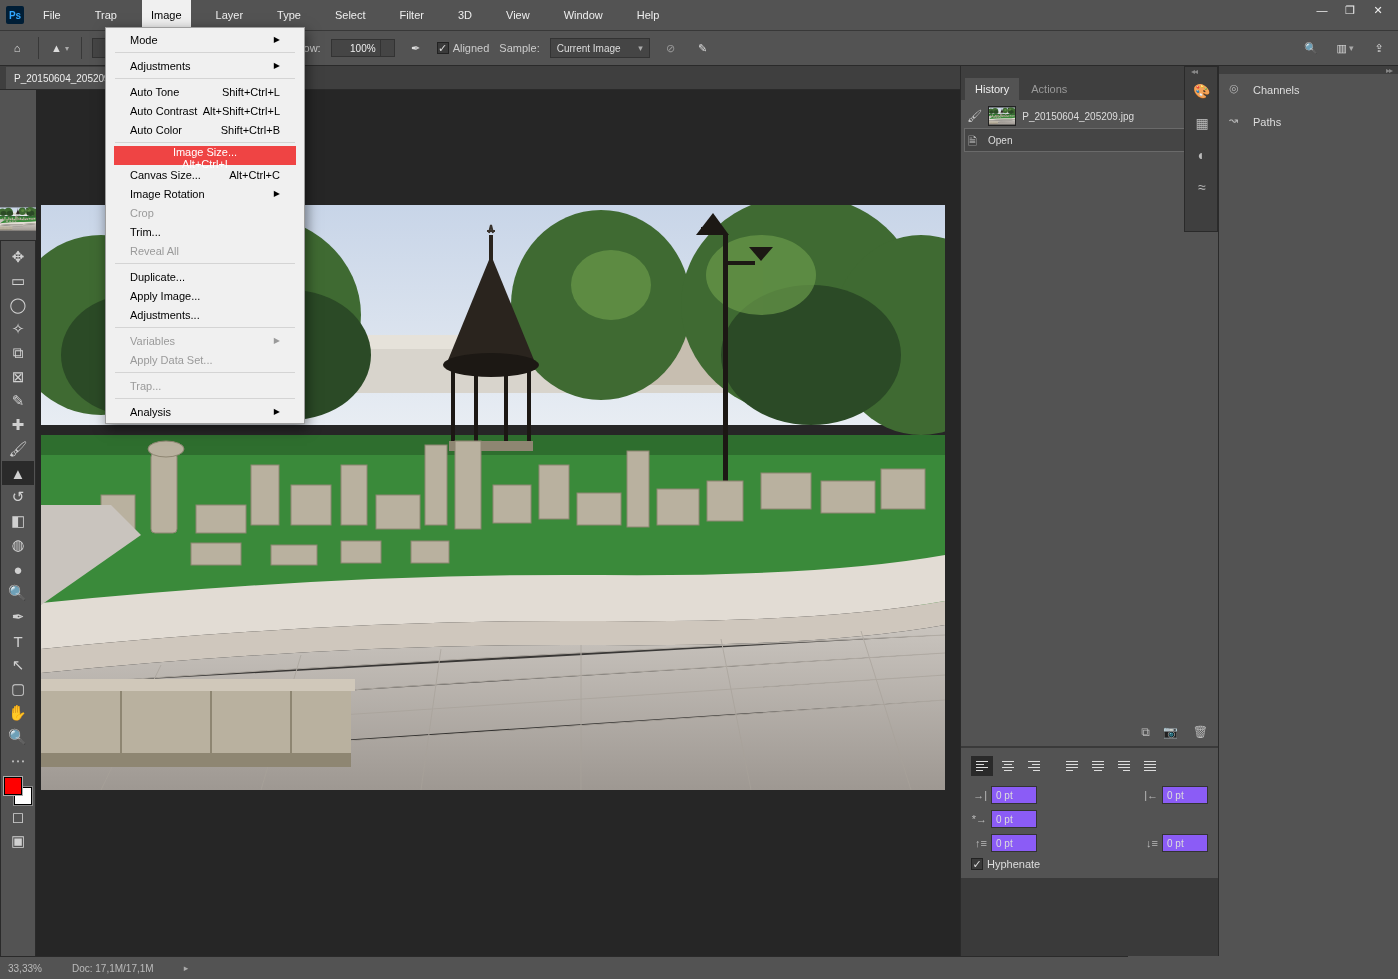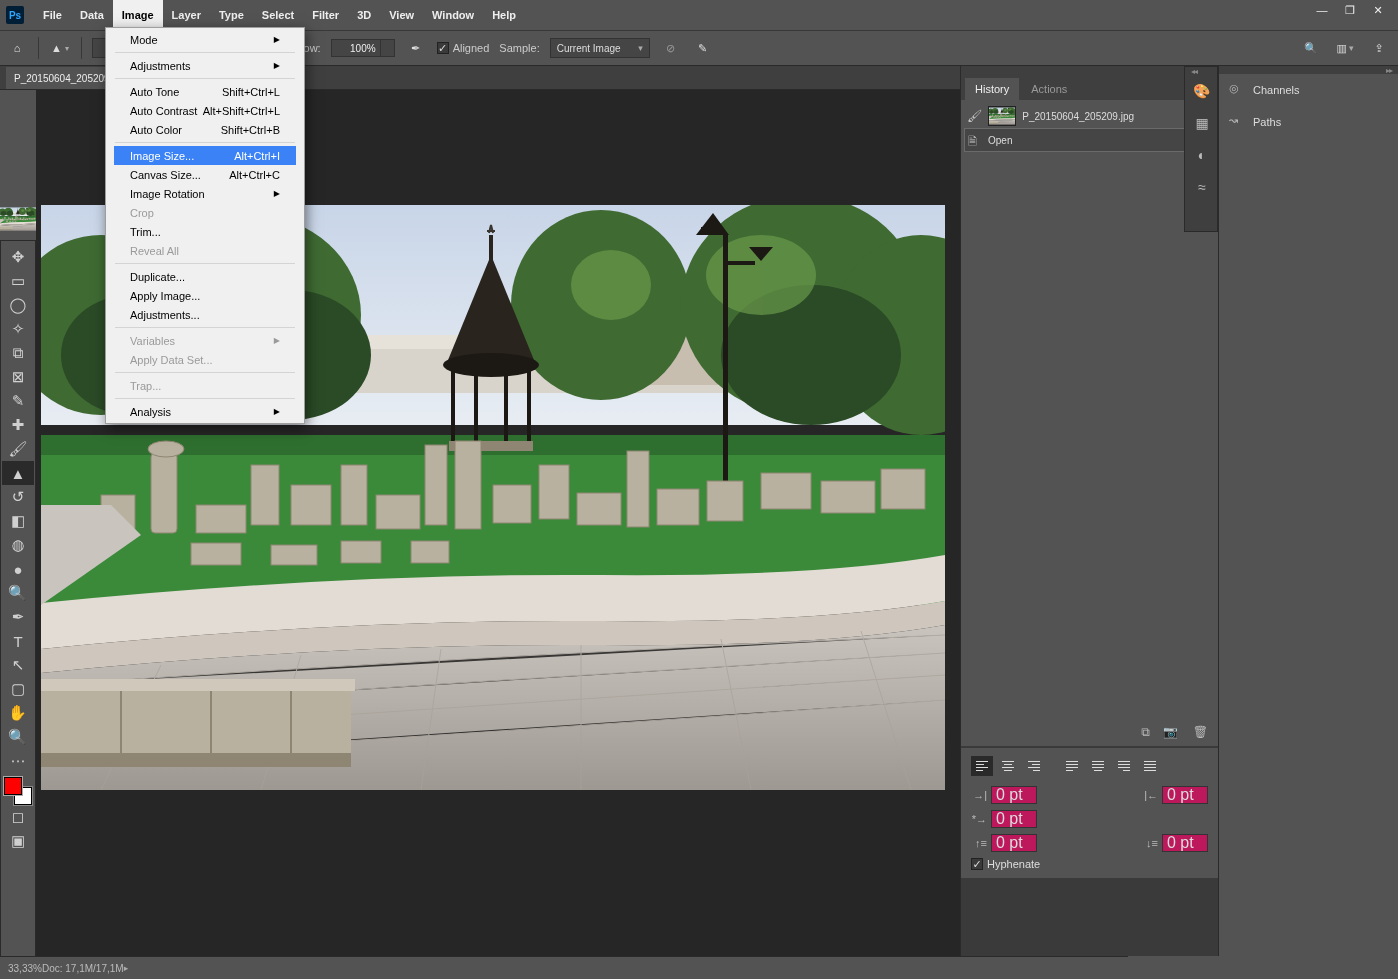--- a/index.html
+++ b/index.html
@@ -1,19 +1,19 @@
 <!DOCTYPE html>
 <html><head>
 <meta charset="utf-8">
 <style>
 html,body{margin:0;padding:0;width:1398px;height:979px;overflow:hidden;background:#535353;font-family:"Segoe UI",Tahoma,sans-serif;font-size:11px;color:#ddd;-webkit-user-select:none;user-select:none;}
 *{box-sizing:border-box;}
 .titlebar{position:absolute;left:0;top:0;width:1398px;height:30px;background:#535353;display:flex;align-items:center;}
 .ps-logo{width:18px;height:18px;margin:0 10px 0 6px;background:#001e36;color:#31a8ff;font-weight:700;font-size:10px;display:flex;align-items:center;justify-content:center;border-radius:2px;}
-.menubar{display:flex;gap:0;font-weight:bold;}
+.menubar{display:flex;gap:16px;}
 .menu-item{padding:0 9px;height:30px;display:flex;align-items:center;color:#eee;cursor:default;}
 .menu-item.open{background:#f0f0f0;color:#000;}
 .win-controls{position:absolute;right:6px;top:0;display:flex;gap:0;}
 .win-btn{width:28px;height:20px;display:flex;align-items:center;justify-content:center;color:#eee;}
 .options-bar{position:absolute;left:0;top:30px;width:1398px;height:36px;background:#535353;border-top:1px solid #383838;border-bottom:1px solid #2a2a2a;display:flex;align-items:center;padding:0 6px;gap:10px;}
 .opt-icon{width:22px;height:22px;display:flex;align-items:center;justify-content:center;color:#ddd;}
 .opt-sep{width:1px;height:22px;background:#383838;}
 .opt-drop{width:36px;height:20px;background:#454545;border:1px solid #333;display:flex;align-items:center;justify-content:flex-end;padding-right:4px;}
 .opt-label{color:#ccc;font-size:11px;}
 .opt-field{height:18px;width:50px;background:#454545;border:1px solid #333;display:flex;align-items:center;justify-content:flex-end;padding:0 4px;color:#eee;font-size:10px;}
@@ -33,21 +33,21 @@
 .canvas-img{position:absolute;left:5px;top:115px;width:904px;height:585px;}
 .canvas-img svg{width:100%;height:100%;display:block;}
 .thumb-mini{position:absolute;left:-36px;top:115px;width:36px;height:28px;overflow:hidden;}
 .thumb-mini svg{width:100%;height:100%;}
 .mini-close{position:absolute;left:-8px;top:150px;width:36px;height:14px;font-size:8px;color:#ccc;text-align:center;}
 .dropdown{position:absolute;left:105px;top:27px;width:200px;background:#f0f0f0;color:#000;box-shadow:2px 4px 12px rgba(0,0,0,.5);border:1px solid #9e9e9e;padding:2px 8px;z-index:100;font-size:11px;}
 .dd-row{display:flex;align-items:center;justify-content:space-between;height:19px;padding:0 16px;white-space:nowrap;}
 .dd-row.has-sub::after{content:"▶";font-size:8px;color:#000;margin-left:auto;}
 .dd-row.disabled{color:#9a9a9a;}
 .dd-row.disabled.has-sub::after{color:#9a9a9a;}
-.dd-row.highlight{background:#3b82f6;color:#fff;}
+.dd-row.highlight{background:#ef4444;color:#fff;flex-direction:column;}
 .dd-sep{height:1px;background:#d4d4d4;margin:3px 1px;}
 .dd-shortcut{color:#000;font-size:11px;text-align:right;}
 .dd-row.highlight .dd-shortcut{color:#fff;}
 .right-dock{position:absolute;left:960px;top:66px;width:258px;height:890px;background:#3a3a3a;border-left:1px solid #2a2a2a;}
 .panel{background:#535353;margin:0 0 2px 0;}
 .panel-tabs{height:26px;display:flex;align-items:flex-end;background:#3f3f3f;padding-left:4px;gap:2px;}
 .panel-tab{height:22px;padding:0 10px;display:flex;align-items:center;color:#999;font-size:11px;background:#3f3f3f;cursor:default;}
 .panel-tab.active{background:#535353;color:#eee;}
 .panel-menu{position:absolute;right:4px;width:12px;height:26px;display:flex;align-items:center;justify-content:center;color:#aaa;}
 .history-body{padding:4px 0;}
@@ -60,28 +60,28 @@
 .hist-footer span{color:#bbb;font-size:12px;}
 .para-body{padding:8px 10px;}
 .align-row{display:flex;gap:4px;margin-bottom:10px;}
 .align-btn{width:22px;height:20px;background:#535353;border:1px solid transparent;display:flex;align-items:center;justify-content:center;}
 .align-btn.active{background:#2a2a2a;}
 .align-glyph{width:12px;height:10px;display:flex;flex-direction:column;justify-content:space-between;}
 .align-glyph span{height:1px;background:#ddd;}
 .para-field-row{display:flex;gap:10px;margin-bottom:6px;align-items:center;}
 .para-field{display:flex;align-items:center;gap:4px;}
 .para-icon{width:16px;color:#bbb;font-size:11px;text-align:right;}
-.para-input{width:46px;height:18px;background:#be185d;border:1px solid #333;color:#ddd;font-size:16px;padding:0 4px;display:flex;align-items:center;}
+.para-input{width:46px;height:18px;background:#8b5cf6;border:1px solid #333;color:#ddd;font-size:10px;padding:0 4px;display:flex;align-items:center;}
 .hyph-row{display:flex;align-items:center;margin-top:4px;}
 .collapsed-dock{position:absolute;left:1184px;top:66px;width:34px;height:166px;background:#3f3f3f;border:1px solid #2a2a2a;}
 .cd-icon{width:34px;height:32px;display:flex;align-items:center;justify-content:center;color:#bbb;font-size:14px;}
 .far-right{position:absolute;left:1218px;top:66px;width:180px;height:890px;background:#535353;border-left:1px solid #2a2a2a;}
 .fr-row{height:32px;display:flex;align-items:center;gap:8px;padding:0 10px;color:#ddd;}
 .fr-icon{width:16px;height:16px;color:#bbb;}
-.status-bar{position:absolute;left:0;top:956px;width:1128px;height:23px;background:#535353;border-top:1px solid #2a2a2a;display:flex;align-items:center;padding:0 8px;color:#bbb;font-size:10px;}
+.status-bar{position:absolute;left:0;top:956px;width:1128px;height:23px;background:#535353;border-top:1px solid #2a2a2a;display:flex;align-items:center;padding:0 8px;gap:30px;color:#bbb;font-size:10px;}
 .caret::after{content:"▾";font-size:8px;color:#aaa;margin-left:3px;}
 .chev{font-size:9px;color:#aaa;}
 .panel-handle{height:8px;background:#3f3f3f;display:flex;justify-content:flex-end;padding-right:6px;align-items:center;}
 .panel-handle span{font-size:8px;color:#888;letter-spacing:-1px;}
 </style>
 </head>
 <body>
 
 <svg width="0" height="0" style="position:absolute">
   <defs>
@@ -202,21 +202,21 @@
         <line x1="250" y1="486" x2="250" y2="558" stroke="#8e8672" stroke-width="2"></line>
       </g>
     </g>
   </defs>
 </svg>
 
 <div class="titlebar">
   <div class="ps-logo">Ps</div>
   <div class="menubar" id="menubar">
       <div class="menu-item">File</div>
-      <div class="menu-item">Data</div>
+      <div class="menu-item">Trap</div>
       <div class="menu-item open">Image</div>
       <div class="menu-item">Layer</div>
       <div class="menu-item">Type</div>
       <div class="menu-item">Select</div>
       <div class="menu-item">Filter</div>
       <div class="menu-item">3D</div>
       <div class="menu-item">View</div>
       <div class="menu-item">Window</div>
       <div class="menu-item">Help</div>
     </div>

